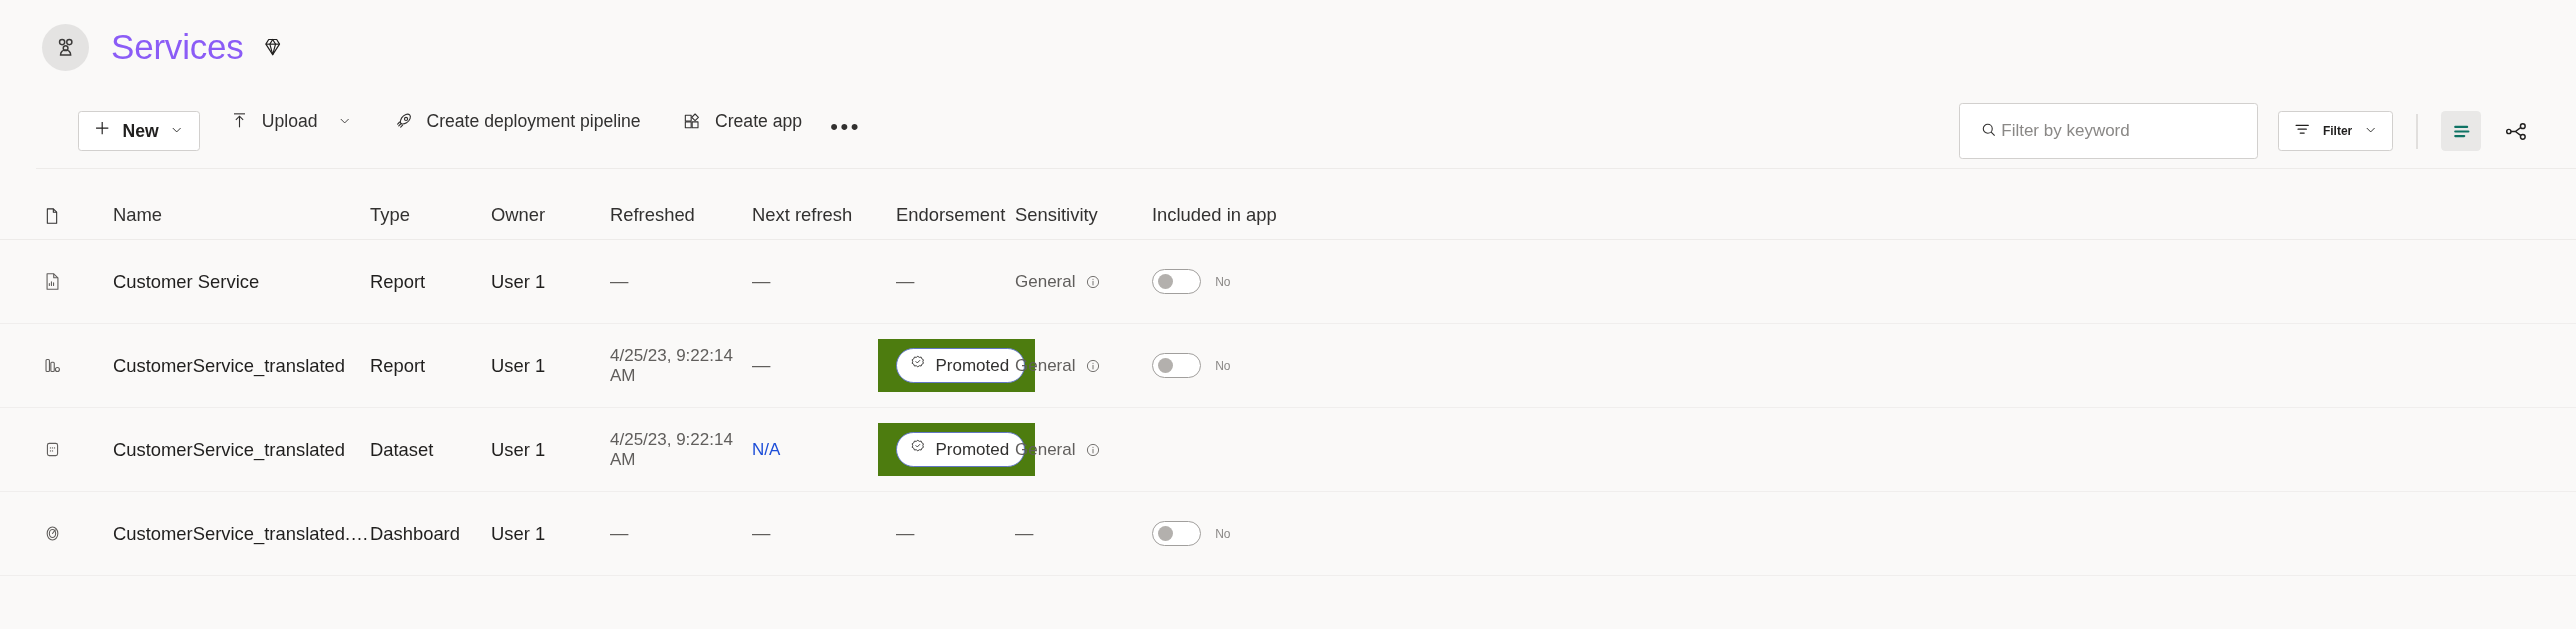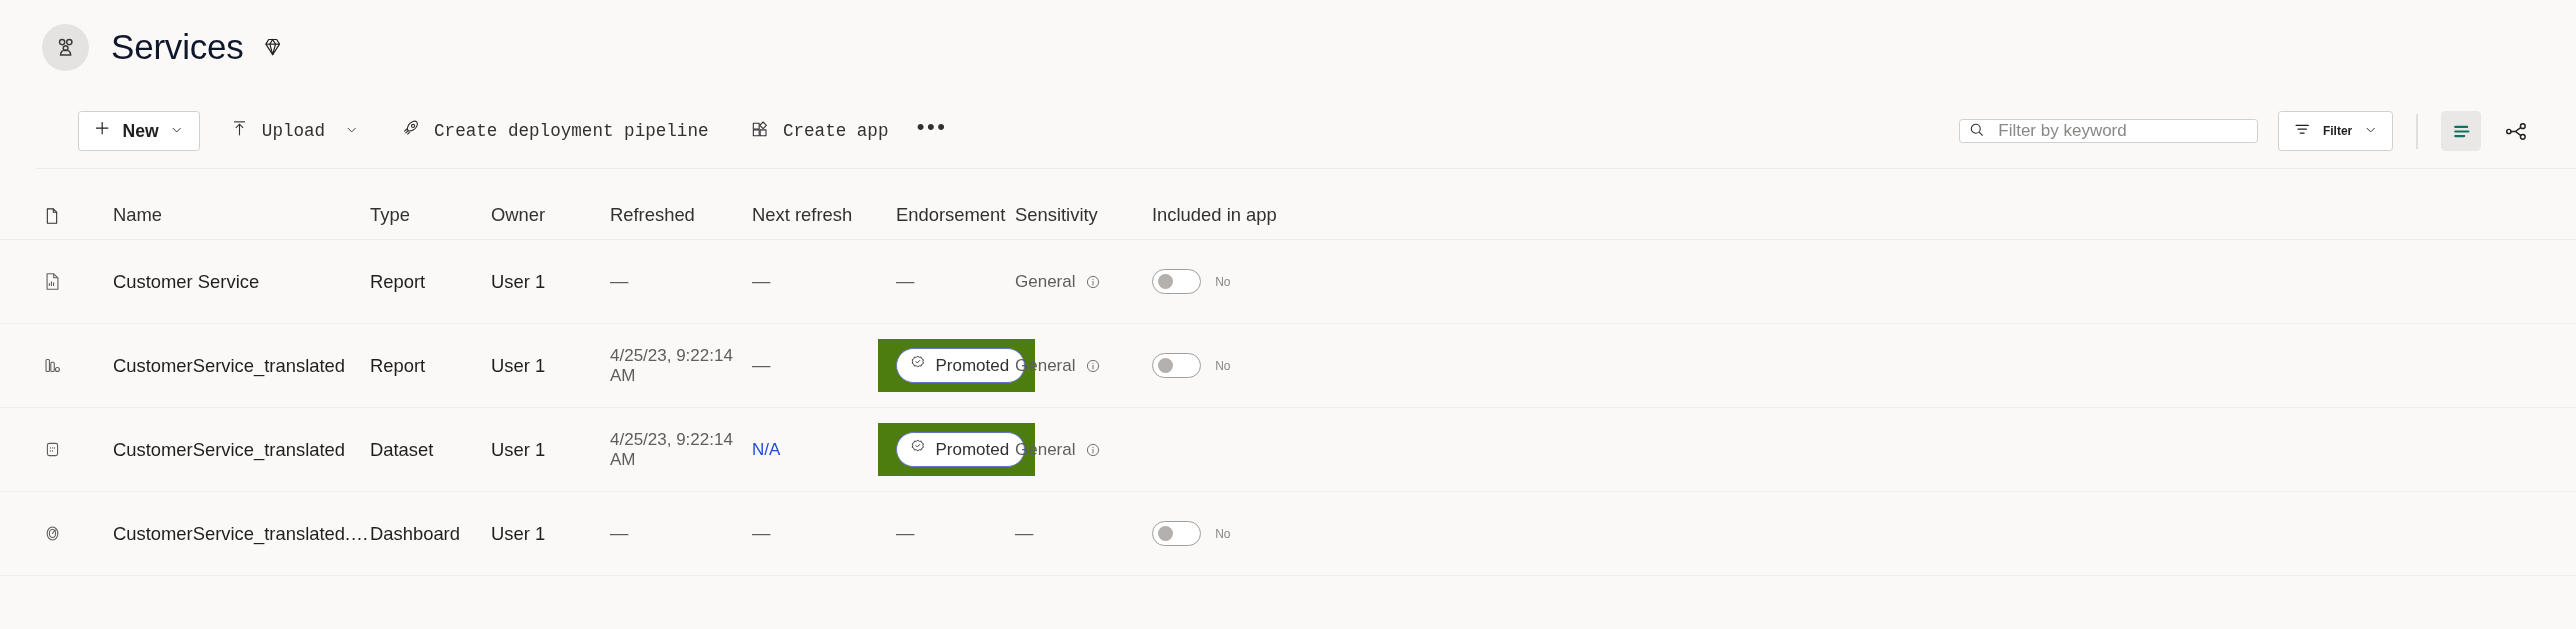--- a/index.html
+++ b/index.html
@@ -40,21 +40,21 @@
     display: flex;
     align-items: center;
     justify-content: center;
     flex: 0 0 auto;
   }
   .ws-title {
     font-size: 35px;
     font-weight: 400;
     letter-spacing: -0.2px;
     margin-left: 22px;
-    color: #0f172a;
+    color: #8b5cf6;
     white-space: nowrap;
   }
   .premium-gem {
     margin-left: 17px;
     display: flex;
     align-items: center;
     flex: 0 0 auto;
   }
 
   
@@ -91,34 +91,33 @@
     border-radius: 3.3px;
     font-size: 17.6px;
     font-weight: 700;
     color: #201f1e;
     box-sizing: border-box;
     cursor: pointer;
     white-space: nowrap;
   }
   .cmd {
     display: flex;
-    align-items: center;
+    align-items: flex-start;
     gap: 12.6px;
     height: 40px;
     padding: 0 11.7px;
     margin-left: 18.4px;
     font-size: 17.6px;
     font-weight: 400;
     color: #323130;
     background: transparent;
     border: none;
     border-radius: 3.3px;
     cursor: pointer;
     white-space: nowrap;
-    font-family: Liberation Mono, monospace;
   }
   .cmd-ellipsis {
     display: flex;
     align-items: center;
     justify-content: center;
     width: 37px;
     height: 37px;
     margin-left: 13.4px;
     border-radius: 3.3px;
     cursor: pointer;
@@ -126,24 +125,24 @@
     letter-spacing: 2.5px;
     color: #323130;
     line-height: 1;
     padding-bottom: 8.4px;
     box-sizing: border-box;
   }
 
   .search-box {
     display: flex;
     align-items: center;
-    gap: 13px;
+    gap: 4px;
     width: 299px;
-    height: 24px;
-    padding: 0 8px;
+    height: 56px;
+    padding: 0 20px;
     background: #ffffff;
     border: 0.8px solid #d2d0ce;
     border-radius: 3.3px;
     box-sizing: border-box;
   }
   .search-box input {
     border: none;
     outline: none;
     background: transparent;
     font-family: "Liberation Sans", sans-serif;

